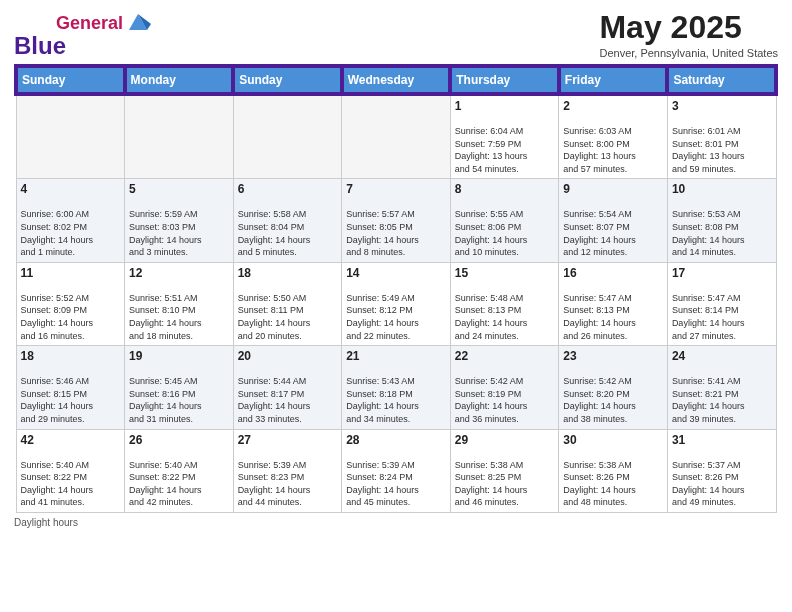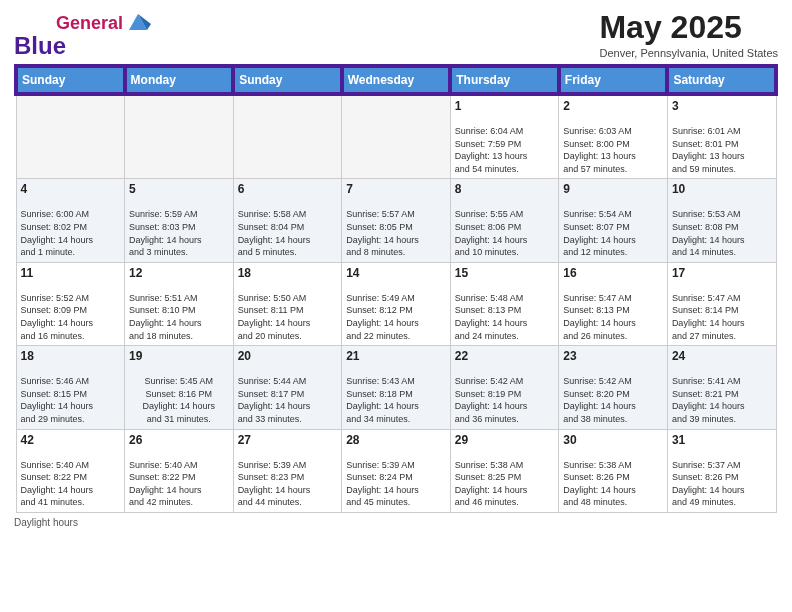--- a/index.html
+++ b/index.html
@@ -257,21 +257,21 @@
         <tr>
           <td class="alt-row">
             <span class="day-number">18</span>
             <div class="day-info" style="white-space: pre-line;">Sunrise: 5:46 AM
 Sunset: 8:15 PM
 Daylight: 14 hours
 and 29 minutes.</div>
           </td>
           <td class="alt-row">
             <span class="day-number">19</span>
-            <div class="day-info" style="white-space: pre-line; text-align: center;">Sunrise: 5:45 AM
+            <div class="day-info" style="white-space: pre-line;">Sunrise: 5:45 AM
 Sunset: 8:16 PM
 Daylight: 14 hours
 and 31 minutes.</div>
           </td>
           <td class="alt-row">
             <span class="day-number">20</span>
             <div class="day-info" style="white-space: pre-line;">Sunrise: 5:44 AM
 Sunset: 8:17 PM
 Daylight: 14 hours
 and 33 minutes.</div>

